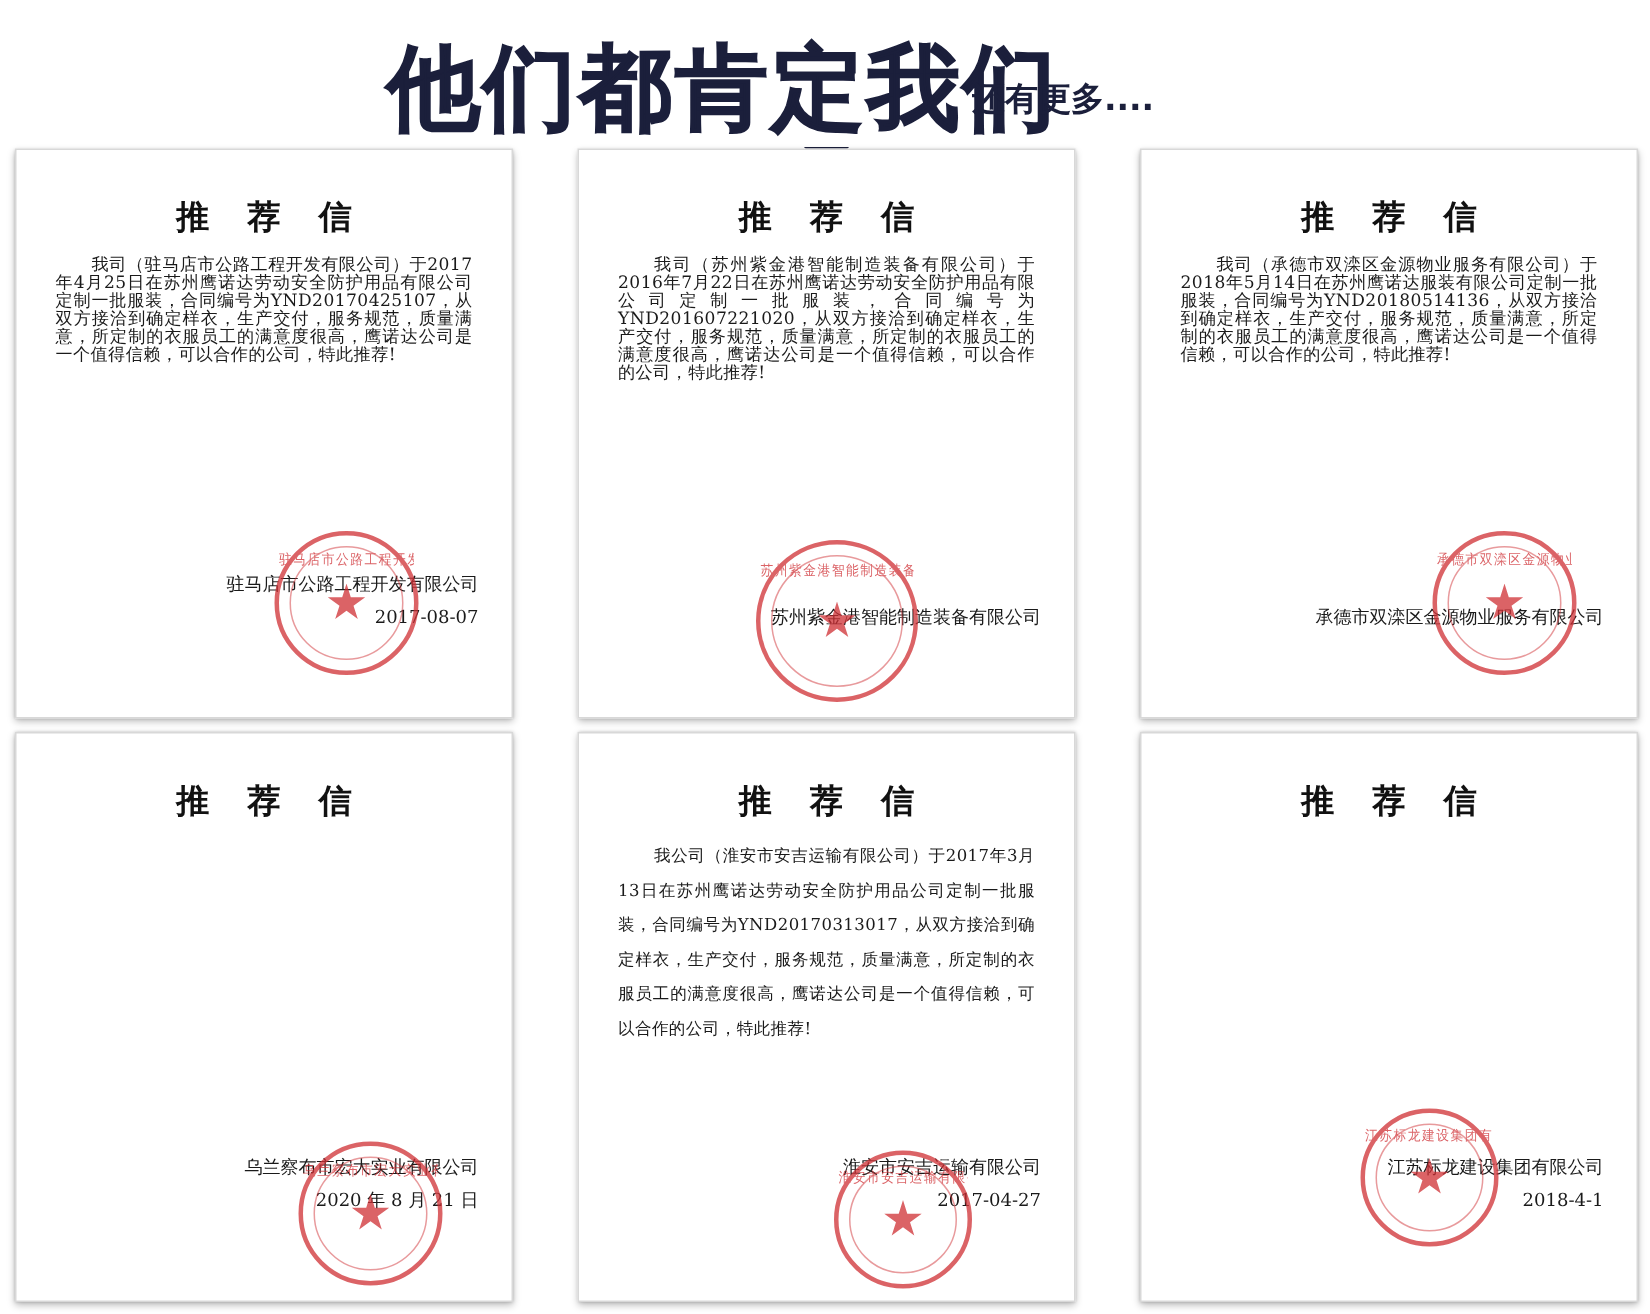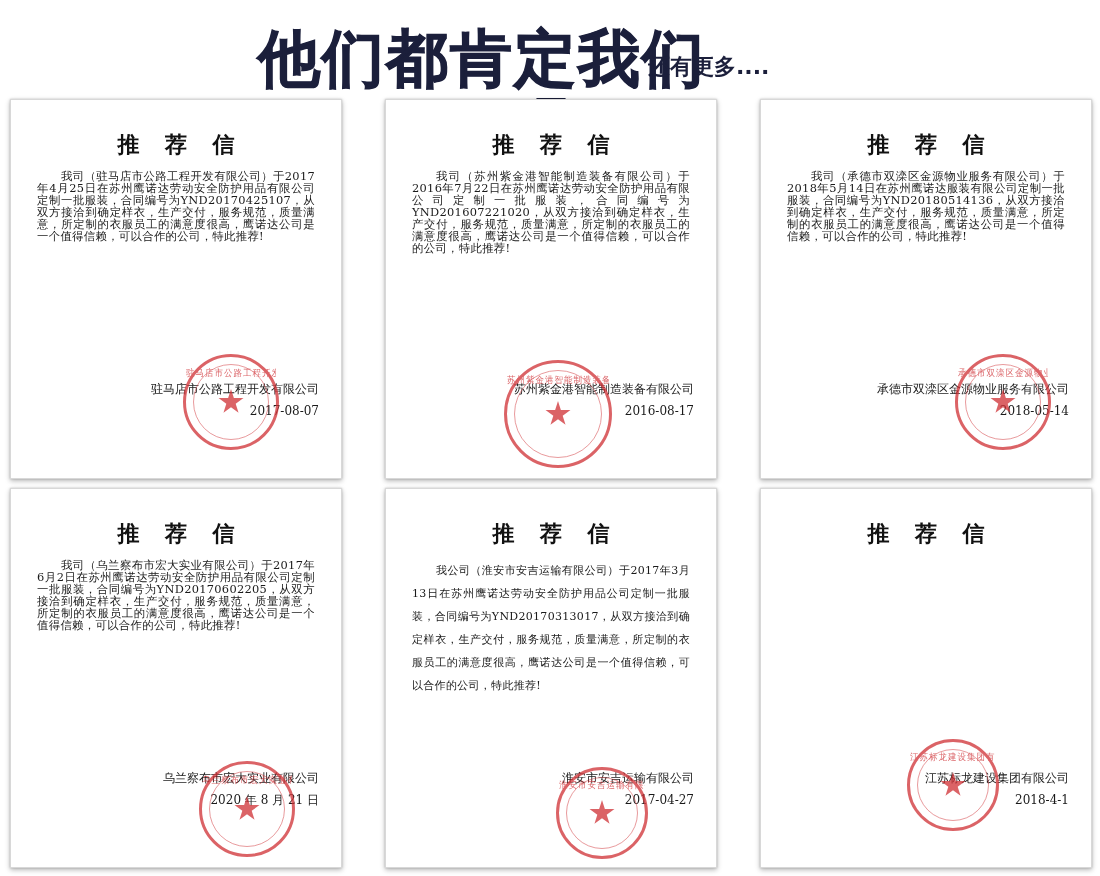--- a/index.html
+++ b/index.html
@@ -196,44 +196,41 @@
       <div class="ring-text"></div>
       <div class="stamp-label">驻马店市公路工程开发有限公司</div>
     </div>
   </div>
 
   <div class="letter r0 c1">
     <div class="letter-title">推 荐 信</div>
     <div class="letter-body">我司（苏州紫金港智能制造装备有限公司）于2016年7月22日在苏州鹰诺达劳动安全防护用品有限公司定制一批服装，合同编号为YND201607221020，从双方接洽到确定样衣，生产交付，服务规范，质量满意，所定制的衣服员工的满意度很高，鹰诺达公司是一个值得信赖，可以合作的公司，特此推荐!</div>
     <div class="sign">
       <span class="company">苏州紫金港智能制造装备有限公司</span>
-      <span class="date">2016-08-17</span>
     </div>
     <div class="stamp stamp-b">
       <div class="ring-text"></div>
       <div class="stamp-label">苏州紫金港智能制造装备有限公司</div>
     </div>
   </div>
 
   <div class="letter r0 c2">
     <div class="letter-title">推 荐 信</div>
     <div class="letter-body">我司（承德市双滦区金源物业服务有限公司）于2018年5月14日在苏州鹰诺达服装有限公司定制一批服装，合同编号为YND20180514136，从双方接洽到确定样衣，生产交付，服务规范，质量满意，所定制的衣服员工的满意度很高，鹰诺达公司是一个值得信赖，可以合作的公司，特此推荐!</div>
     <div class="sign">
       <span class="company">承德市双滦区金源物业服务有限公司</span>
-      <span class="date">2018-05-14</span>
     </div>
     <div class="stamp stamp-c">
       <div class="ring-text"></div>
       <div class="stamp-label">承德市双滦区金源物业服务有限公司</div>
     </div>
   </div>
 
   <div class="letter r1 c0">
     <div class="letter-title">推 荐 信</div>
-    <div class="letter-body">我司（乌兰察布市宏大实业有限公司）于2017年6月2日在苏州鹰诺达劳动安全防护用品有限公司定制一批服装，合同编号为YND20170602205，从双方接洽到确定样衣，生产交付，服务规范，质量满意，所定制的衣服员工的满意度很高，鹰诺达公司是一个值得信赖，可以合作的公司，特此推荐!</div>
     <div class="sign">
       <span class="company">乌兰察布市宏大实业有限公司</span>
       <span class="date">2020 年 8 月 21 日</span>
     </div>
     <div class="stamp stamp-d">
       <div class="ring-text"></div>
       <div class="stamp-label">乌兰察布市宏大实业有限公司</div>
     </div>
   </div>
 

